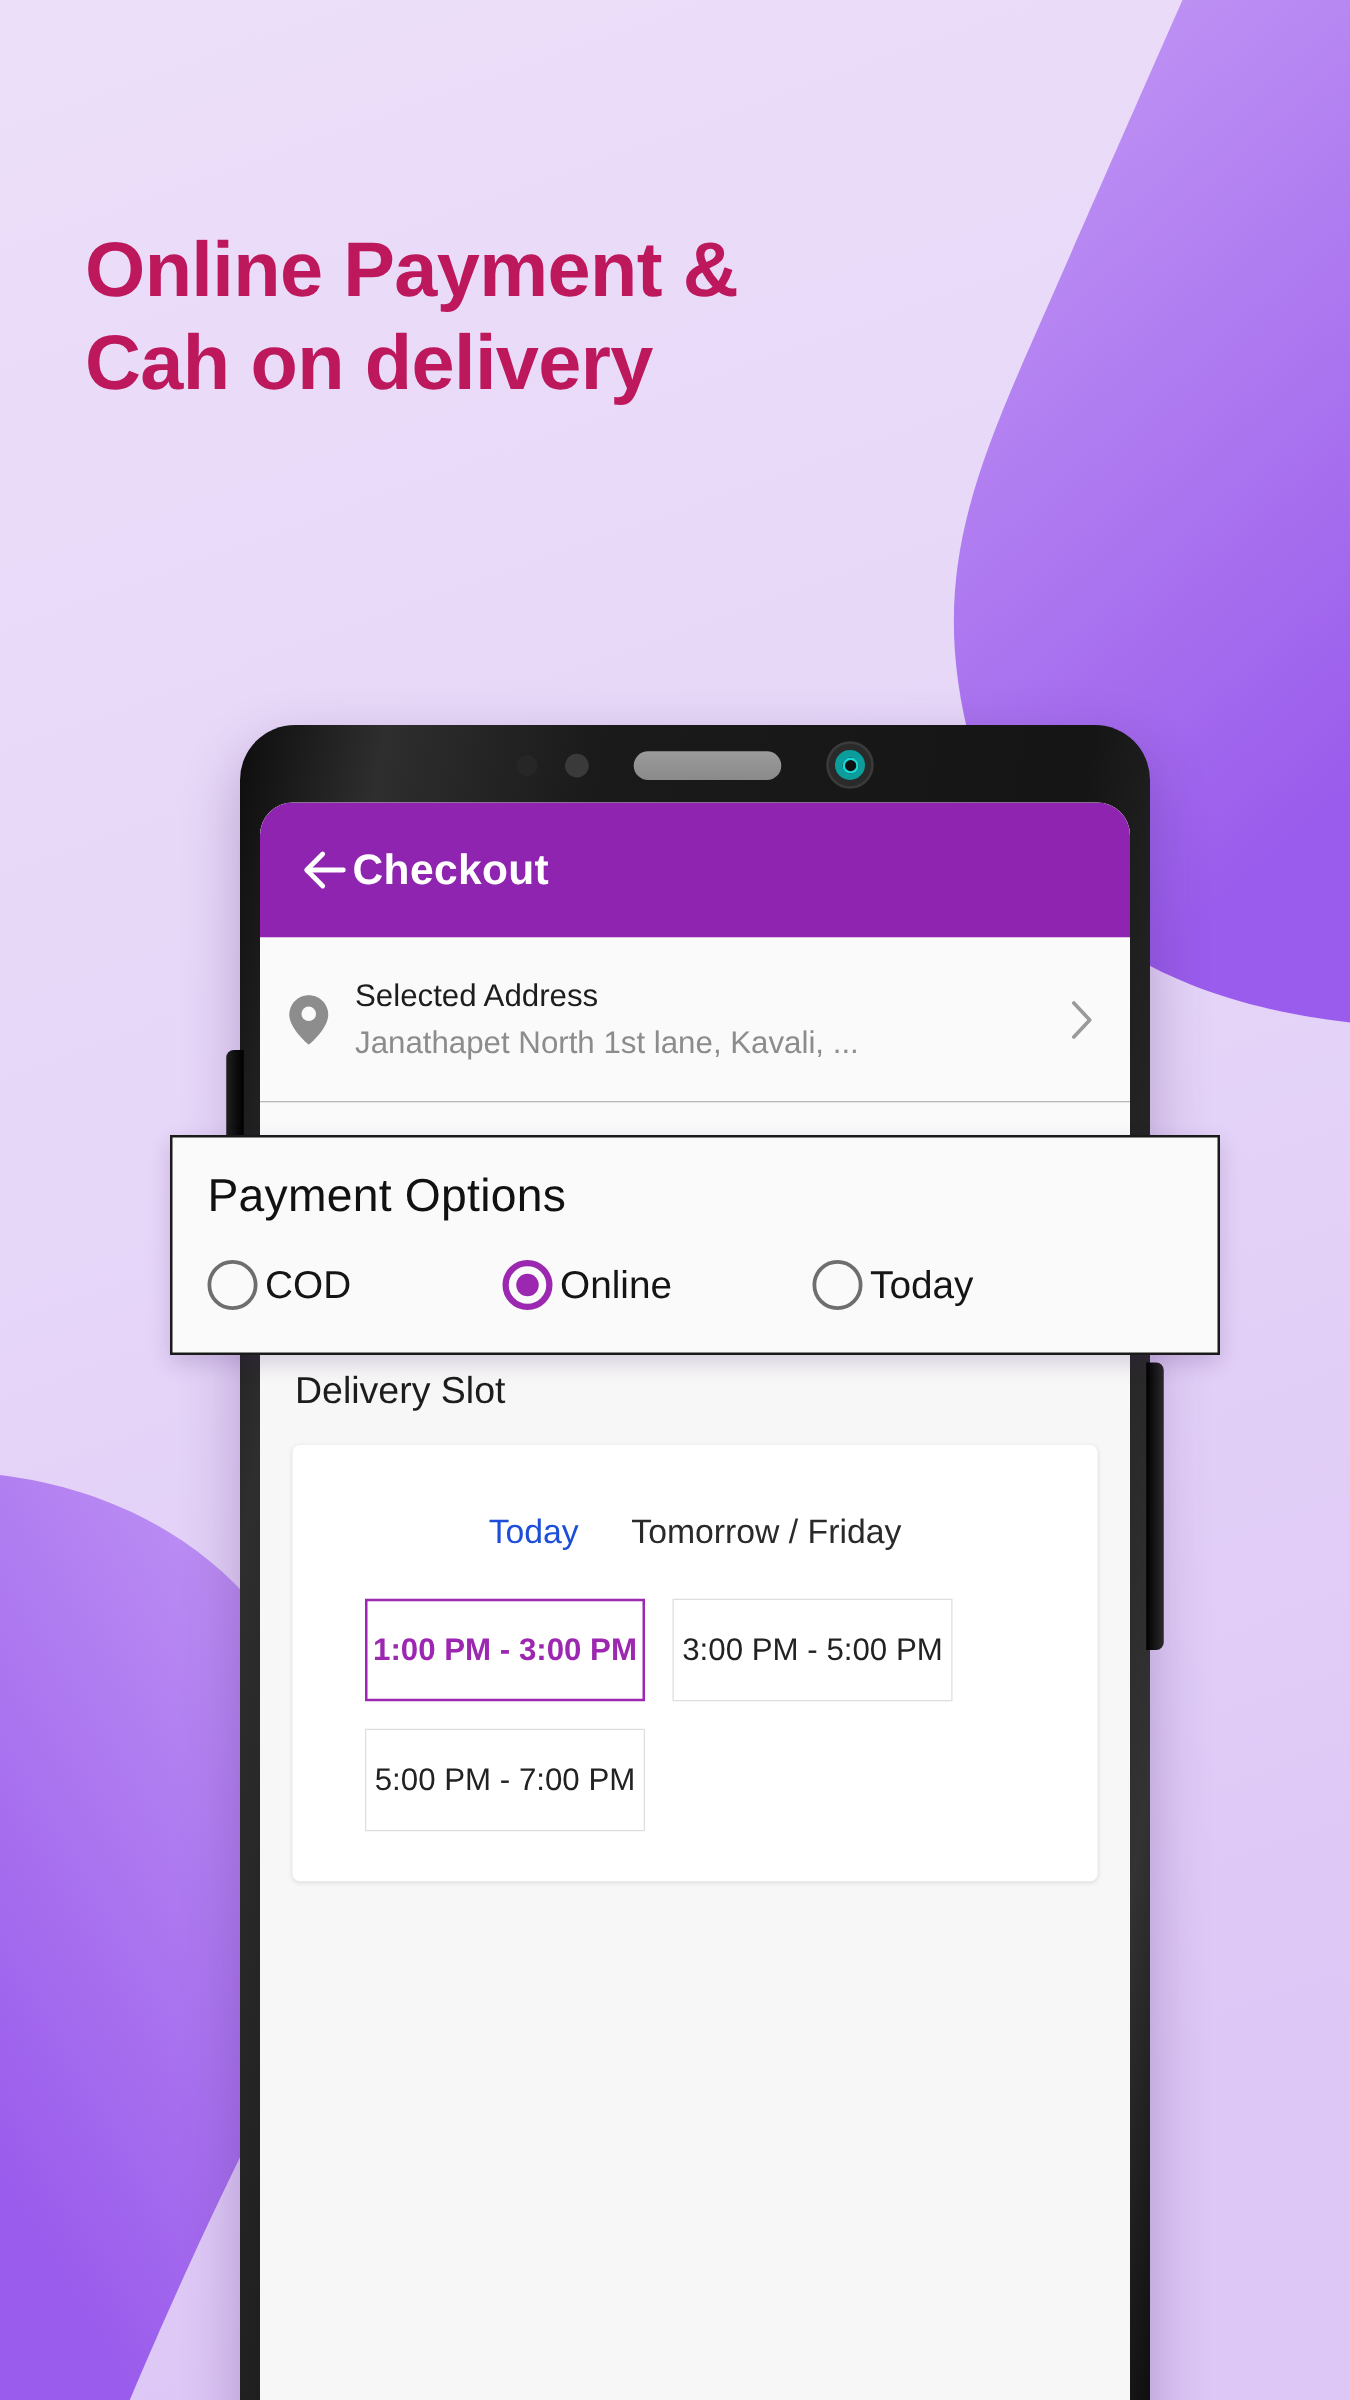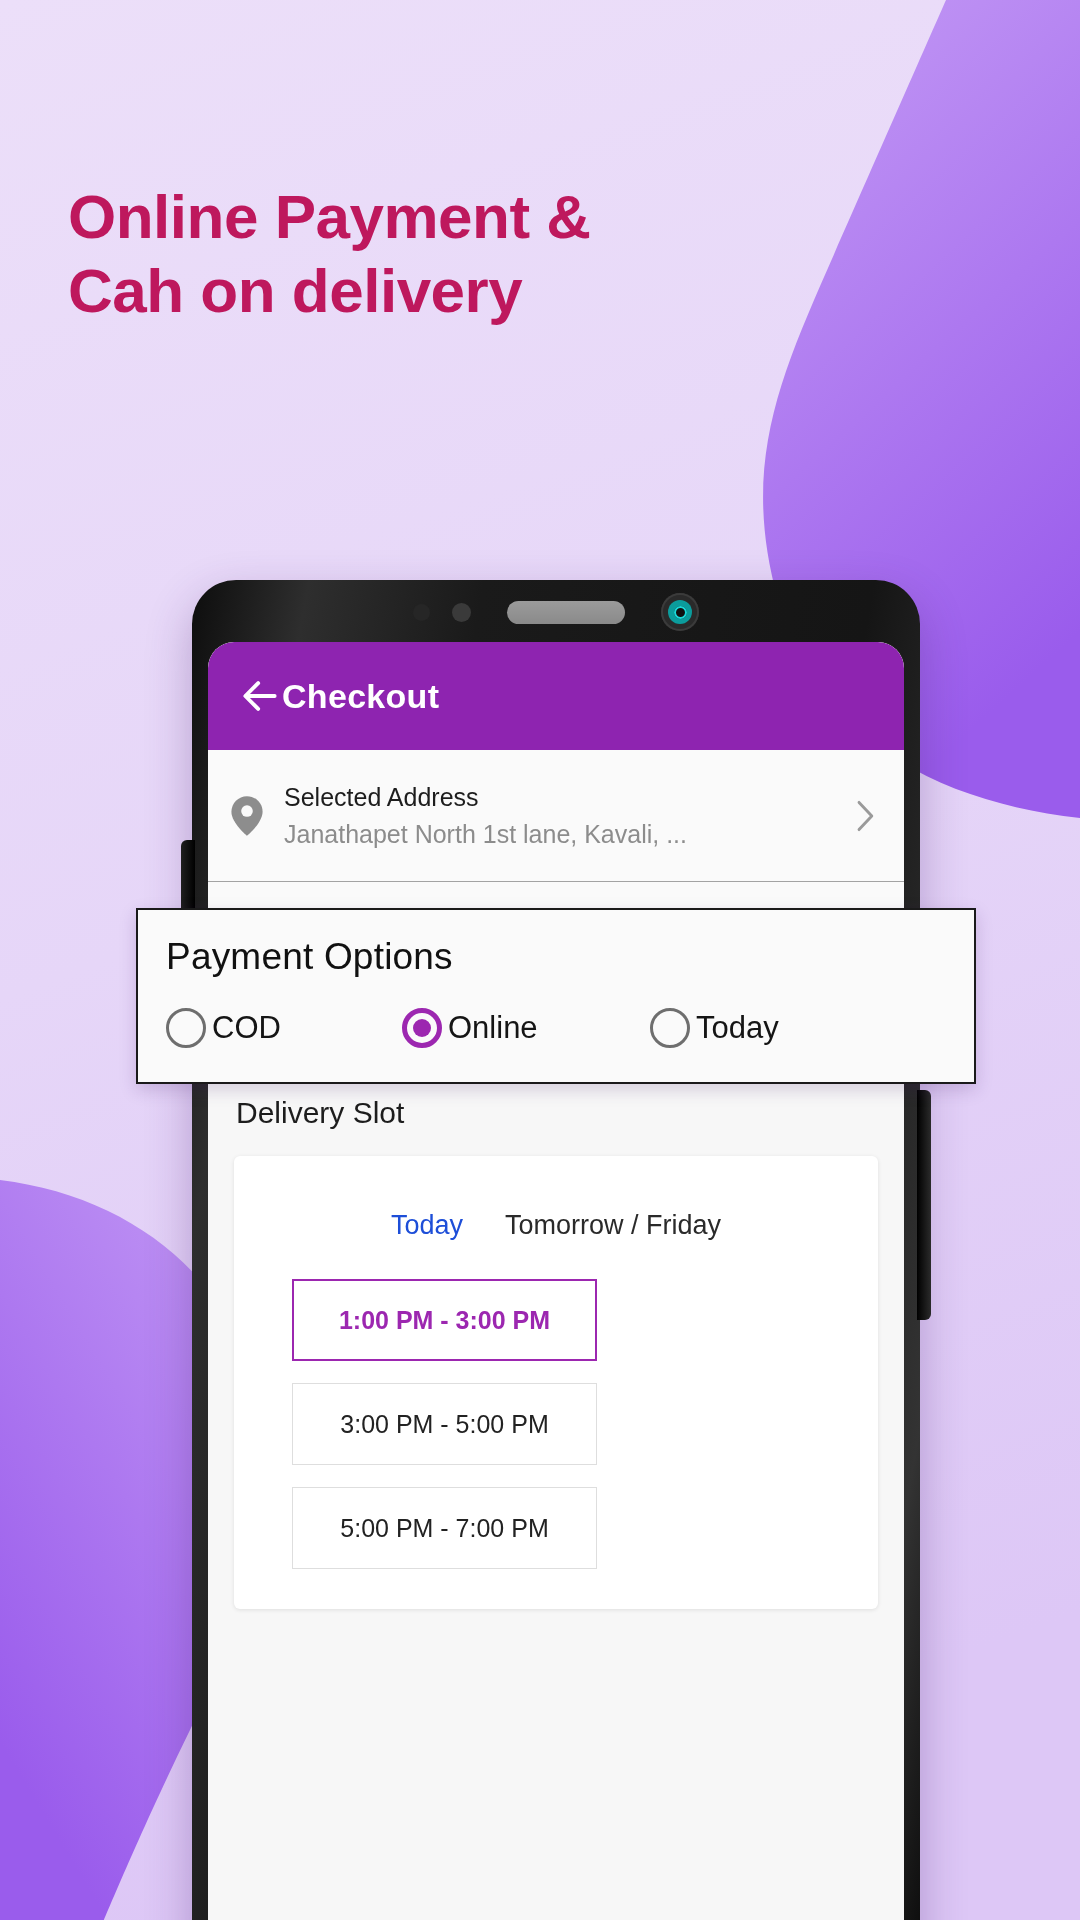--- a/index.html
+++ b/index.html
@@ -138,21 +138,21 @@
     display:flex; gap:42px; justify-content:center; align-items:baseline;
     padding-bottom:38px;
   }
   .slot-tab { font-size:27px; color:#2a2a2a; }
   .slot-tab.active { color:#1d4ed8; font-weight:normal; }
   #slot-chips {
     display:flex; flex-wrap:wrap; gap:22px;
     padding:0 58px;
   }
   .slot-chip {
-    width:305px; height:82px;
+    width:224px; height:82px;
     display:flex; align-items:center; justify-content:center;
     border:1px solid #dedede;
     background:#fff;
     font-size:25px; color:#222;
   }
   .slot-chip.selected {
     border:2px solid #9c27b0;
     color:#9c27b0;
     font-weight:bold;
   }

